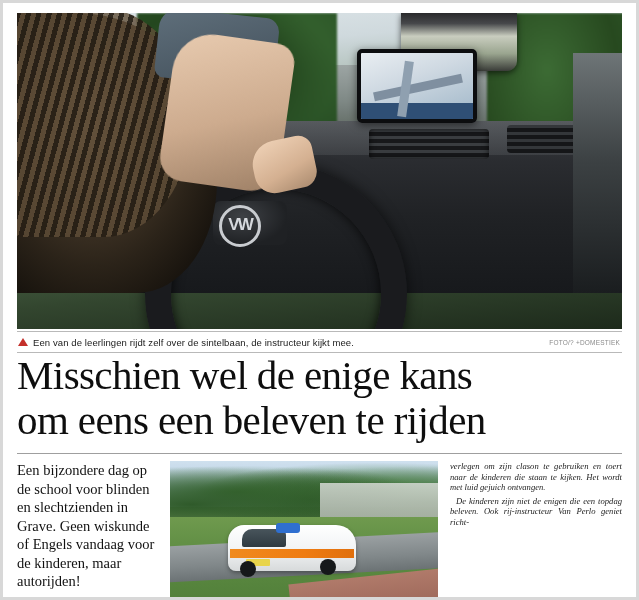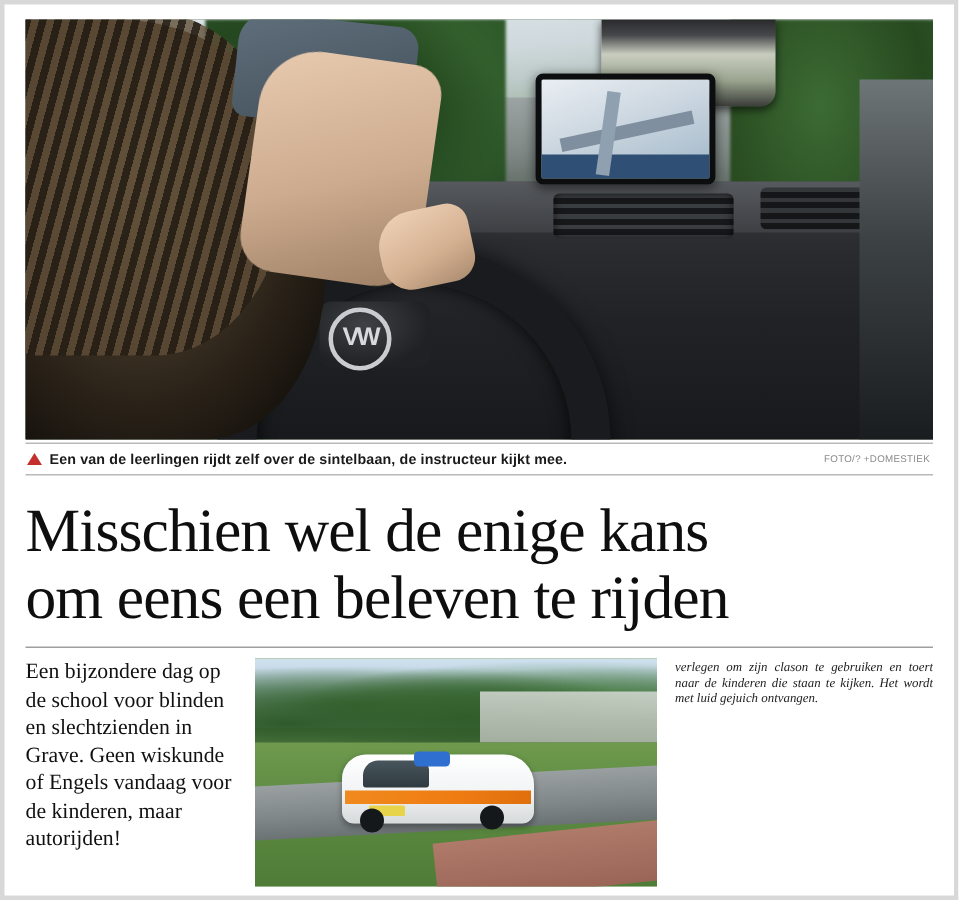--- a/index.html
+++ b/index.html
@@ -27,21 +27,21 @@
     left: 14px;
     top: 10px;
     width: 605px;
     height: 578px;
   }
 
   
   .hero {
     position: relative;
     width: 605px;
-    height: 280px;
+    height: 316px;
     overflow: hidden;
     background: #5b6a58;
   }
   .hero-sky {
     position: absolute;
     left: 0; top: 0;
     width: 100%; height: 100%;
     background:
       linear-gradient(175deg, #dfe7ea 0%, #cfd9dd 14%, #b9c7c3 22%, #8fa68c 34%, #6e8568 48%, #4f6a4c 62%, #33462f 80%, #1d2a1b 100%);
   }
@@ -252,37 +252,36 @@
   .caption-tri {
     width: 0; height: 0;
     border-left: 5px solid transparent;
     border-right: 5px solid transparent;
     border-bottom: 8px solid #c4302b;
     margin: 0 5px 0 1px;
   }
   .caption-text {
     font-size: 9.5px;
     color: #1a1a1a;
-    font-weight: bold;
+    font-weight: normal;
     letter-spacing: .1px;
     white-space: nowrap;
     text-align: center;
   }
   .caption-credit {
     margin-left: auto;
     font-size: 6.5px;
     color: #8a8a8a;
     letter-spacing: .2px;
     padding-right: 2px;
     white-space: nowrap;
   }
 
   
   .headline {
-    margin-top: 14px;
     width: 605px;
     font-family: "Liberation Serif", serif;
     font-size: 41px;
     line-height: 45px;
     letter-spacing: -0.6px;
     color: #0e0e0e;
     font-weight: normal;
   }
   .headline div { white-space: nowrap; }
 
@@ -467,17 +466,18 @@
           <div class="p2-car-blue"></div>
           <div class="p2-car-stripe"></div>
           <div class="p2-plate"></div>
           <div class="p2-wheel1"></div>
           <div class="p2-wheel2"></div>
         </div>
       </div>
 
       <div class="col-text">
         <p>verlegen om zijn clason te gebruiken en toert naar de kinderen die staan te kijken. Het wordt met luid gejuich ontvangen.</p>
+        <p>De kinderen zijn niet de enigen die een topdag beleven. Ook rij-instructeur Van Perlo geniet richt-</p>
       </div>
 
     </div>
   </div>
 </div>
 
 </body></html>

